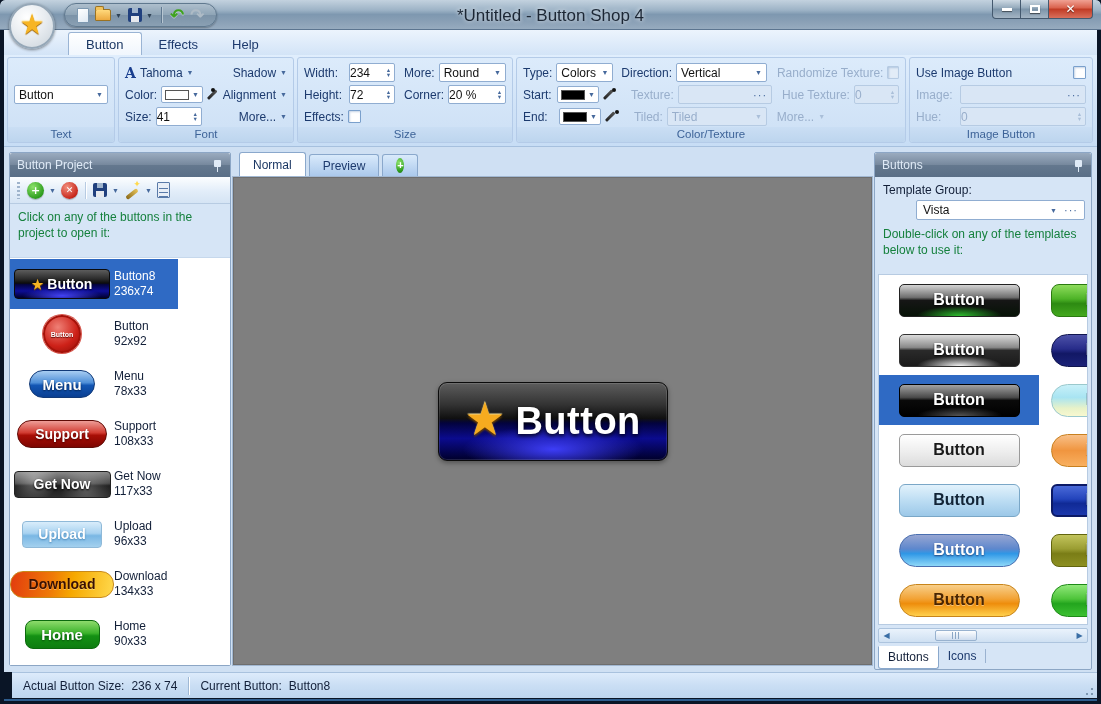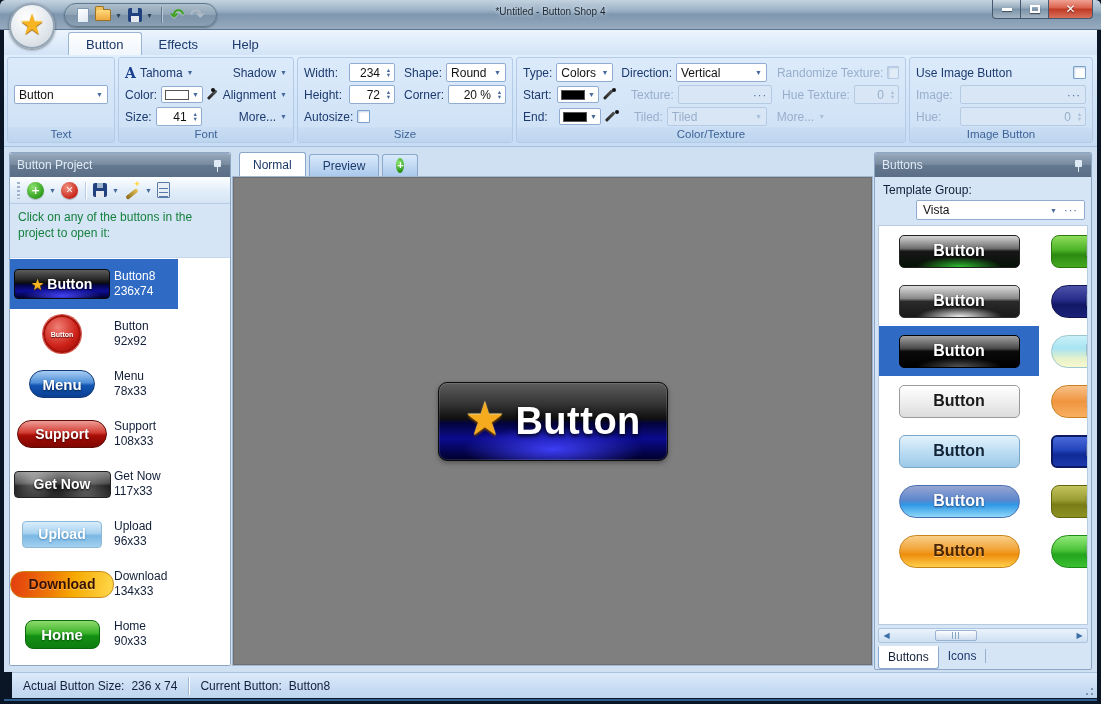--- a/index.html
+++ b/index.html
@@ -14,21 +14,21 @@
   
   .titlebar {
     position:absolute; left:0; top:0; width:1101px; height:30px;
     background:linear-gradient(180deg,#c3d2df 0%,#9db3c6 35%,#7e98b0 50%,#8aa0b6 75%,#97abbf 100%);
     border-bottom:1px solid #5c7globalThis0;
     border-bottom:1px solid #5c7590;
     border-radius:5px 5px 0 0;
   }
   .title-text {
     position:absolute; left:0; right:0; top:6px; text-align:center;
-    font-size:10px; color:#1c2735; text-shadow:0 0 4px rgba(255,255,255,.9);
+    font-size:17px; color:#1c2735; text-shadow:0 0 4px rgba(255,255,255,.9);
   }
   .logo-orb {
     position:absolute; left:9px; top:3px; width:46px; height:46px; border-radius:50%;
     background:radial-gradient(circle at 38% 30%, #ffffff 0%, #e9edf1 45%, #c9d2da 100%);
     border:2px solid #95a7b7; box-shadow:0 1px 3px rgba(0,0,0,.45);
     display:flex; align-items:center; justify-content:center; z-index:30;
   }
   .logo-star { font-size:28px; color:#f7b524; text-shadow:0 1px 1px #9a5f00, 0 -1px 1px #ffe9a0; margin-top:-3px; }
   .qat {
     position:absolute; left:64px; top:3px; height:24px; padding:0 12px;
@@ -93,21 +93,21 @@
   .g-row { height:19px; display:flex; align-items:center; gap:4px; }
   .lbl { font-size:12px; color:#1c3a6e; white-space:nowrap; }
   .lbl.dis { color:#98aecb; }
   .combo, .spin, .field {
     height:19px; background:#fff; border:1px solid #90add1; border-radius:2px;
     display:flex; align-items:center; font-size:12px; color:#111;
   }
   .combo { padding:0 4px; }
   .combo .cval { flex:1; }
   .caret { font-size:7px; color:#46699c; line-height:1; }
-  .spin .sval { flex:1; text-align:right; padding-right:3px; }
+  .spin .sval { flex:1; padding-right:3px; }
   .spin .arrows { width:11px; height:100%; display:flex; flex-direction:column; align-items:center; justify-content:center; color:#46699c; }
   .spin .arrows span { font-size:5.5px; line-height:4.5px; }
   .dis-ctl { background:#d9e6f5 !important; border-color:#b6cbe3 !important; color:#98aecb !important; }
   .dis-ctl .caret, .dis-ctl .arrows { color:#aabfd9; }
   .checkbox { width:13px; height:13px; background:#fff; border:1px solid #7aa0cc; border-radius:1px; box-shadow:inset 1px 1px 2px rgba(90,130,180,.35); }
   .checkbox.dis { background:#e2ecf7; border-color:#b6cbe3; }
   .swatch-combo { height:17px; background:#fff; border:1px solid #90add1; border-radius:2px; display:flex; align-items:center; padding:0 3px; gap:3px; }
   .swatch { width:24px; height:10px; border:1px solid #555; }
   .eyedropper { width:14px; height:14px; position:relative; }
   .eyedropper::before { content:""; position:absolute; left:2px; bottom:2px; width:12px; height:3px; background:linear-gradient(90deg,#222 ,#555); transform:rotate(-45deg); transform-origin:left bottom; border-radius:1px; }
@@ -357,21 +357,21 @@
     <div class="g-rows">
       <div class="g-row">
         <span class="lbl" style="width:41px;">Width:</span>
         <div class="spin" style="width:46px;">
           <span class="sval">234</span>
           <div class="arrows">
               <span>▲</span>
               <span>▼</span>
             </div>
         </div>
-        <span class="lbl" style="margin-left:5px;">Shape:</span>
+        <span class="lbl" style="margin-left:5px;">More:</span>
         <div class="combo" style="flex:1;">
           <span class="cval">Round</span>
           <span class="caret">▼</span>
         </div>
       </div>
       <div class="g-row">
         <span class="lbl" style="width:41px;">Height:</span>
         <div class="spin" style="width:46px;">
           <span class="sval">72</span>
           <div class="arrows">
@@ -382,21 +382,21 @@
         <span class="lbl" style="margin-left:5px;">Corner:</span>
         <div class="spin" style="flex:1;">
           <span class="sval">20 %</span>
           <div class="arrows">
               <span>▲</span>
               <span>▼</span>
             </div>
         </div>
       </div>
       <div class="g-row">
-        <span class="lbl">Autosize:</span>
+        <span class="lbl">Effects:</span>
         <div class="checkbox"></div>
       </div>
     </div>
     <div class="rgroup-caption">Size</div>
   </div>
 
   <div class="rgroup" style="width:390px;">
     <div class="g-rows">
       <div class="g-row">
         <span class="lbl" style="width:32px;">Type:</span>
@@ -616,20 +616,21 @@
       <div class="pin-icon"></div>
     </div>
     <div class="tg-label">Template Group:</div>
     <div class="tg-row">
       <div class="tg-combo">
         <span class="cval">Vista</span>
         <span class="caret">▼</span>
         <span class="dots">···</span>
       </div>
     </div>
+    <div class="panel-note" style="background:transparent; border:none; padding-top:2px;">Double-click on any of the templates below to use it:</div>
     <div class="template-list">
       <div class="trow">
         <div class="tcell1">
             <div class="tpl tpl-greenblack">Button</div>
           </div>
         <div class="tcell2">
             <div class="tpl tpl-green2">Button</div>
           </div>
       </div>
       <div class="trow">

